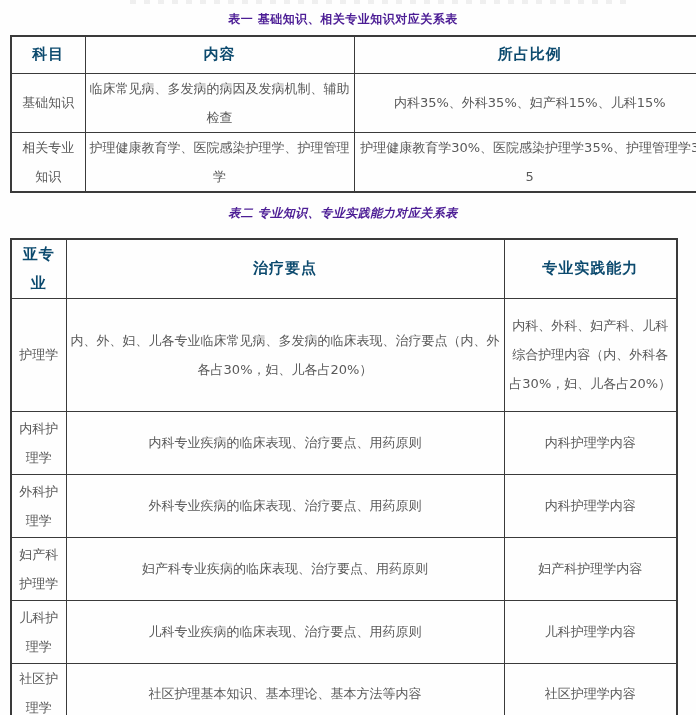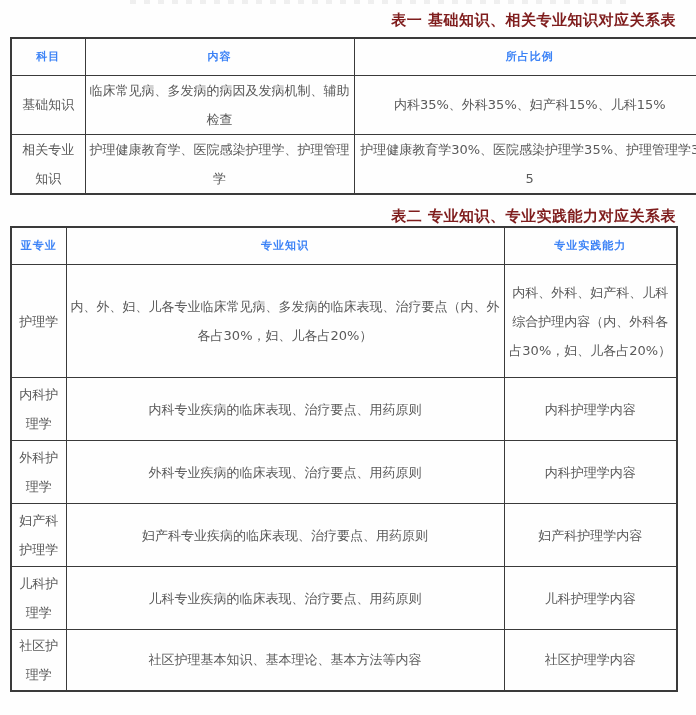--- a/index.html
+++ b/index.html
@@ -19,50 +19,50 @@
     top: 0; left: 130px;
     width: 500px; height: 4px;
     background: repeating-linear-gradient(90deg,
       rgba(170,170,170,0.35) 0 6px, rgba(255,255,255,0) 6px 14px);
     opacity: 0.5;
   }
 
   .tbl-title {
     width: 666px;
     margin: 0 0 0 10px;
-    text-align: right;
-    font-size: 15px;
+    text-align: center;
+    font-size: 12px;
     font-weight: bold;
-    color: #7f1d1d;
+    color: #4c1d95;
     letter-spacing: 0.5px;
   }
   .title1 { padding-top: 11px; padding-bottom: 7px; }
-  .title2 { padding-top: 12px; padding-bottom: 0; }
+  .title2 { padding-top: 12px; padding-bottom: 16px; font-style: italic; }
 
   table {
     width: 666px;
     margin-left: 10px;
     border-collapse: collapse;
     table-layout: fixed;
     border: 2px solid #3a3a3a;
   }
   th, td {
     border: 1px solid #3a3a3a;
     text-align: center;
     vertical-align: middle;
     font-size: 13px;
     line-height: 29px;
     color: #595959;
     padding: 0 4px;
     word-break: break-all;
   }
   th {
-    font-size: 11px;
+    font-size: 15px;
     font-weight: bold;
-    color: #3b82f6;
+    color: #0c4a6e;
     letter-spacing: 1px;
   }
 
   
   .t1 .c1 { width: 74px; }
   .t1 .c2 { width: 269px; }
   .t1 .c3 { width: 352px; }
   .t1 .hrow  { height: 37px; }
   .t1 .r1 { height: 58px; }
   .t1 .r2 { height: 45px; }
@@ -116,21 +116,21 @@
 
   <table class="t2">
     <colgroup>
       <col class="c1">
         <col class="c2">
         <col class="c3">
     </colgroup>
     <thead>
       <tr class="hrow">
         <th class="c1">亚专业</th>
-        <th class="c2">专业知识</th>
+        <th class="c2">治疗要点</th>
         <th class="c3">专业实践能力</th>
       </tr>
     </thead>
     <tbody>
       <tr class="rbig">
         <td>护理学</td>
         <td>内、外、妇、儿各专业临床常见病、多发病的临床表现、治疗要点（内、外各占30%，妇、儿各占20%）</td>
         <td>内科、外科、妇产科、儿科综合护理内容（内、外科各占30%，妇、儿各占20%）</td>
       </tr>
       <tr class="rmed">

